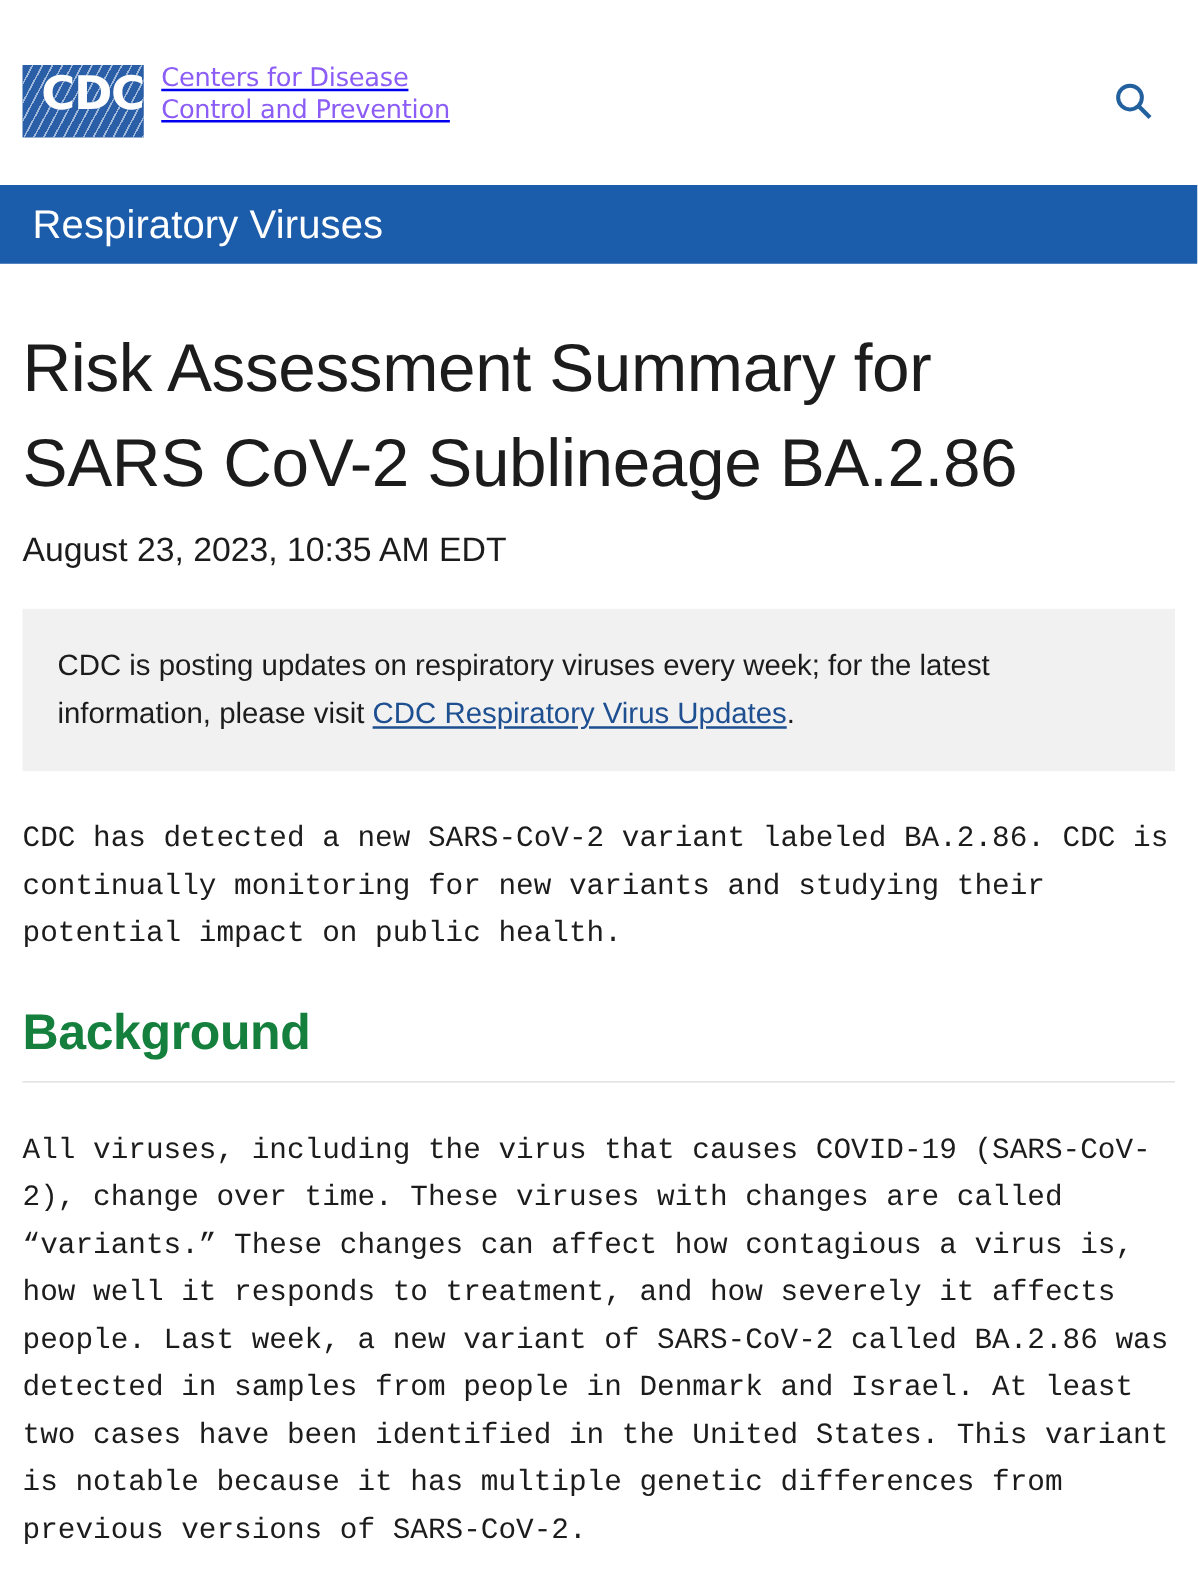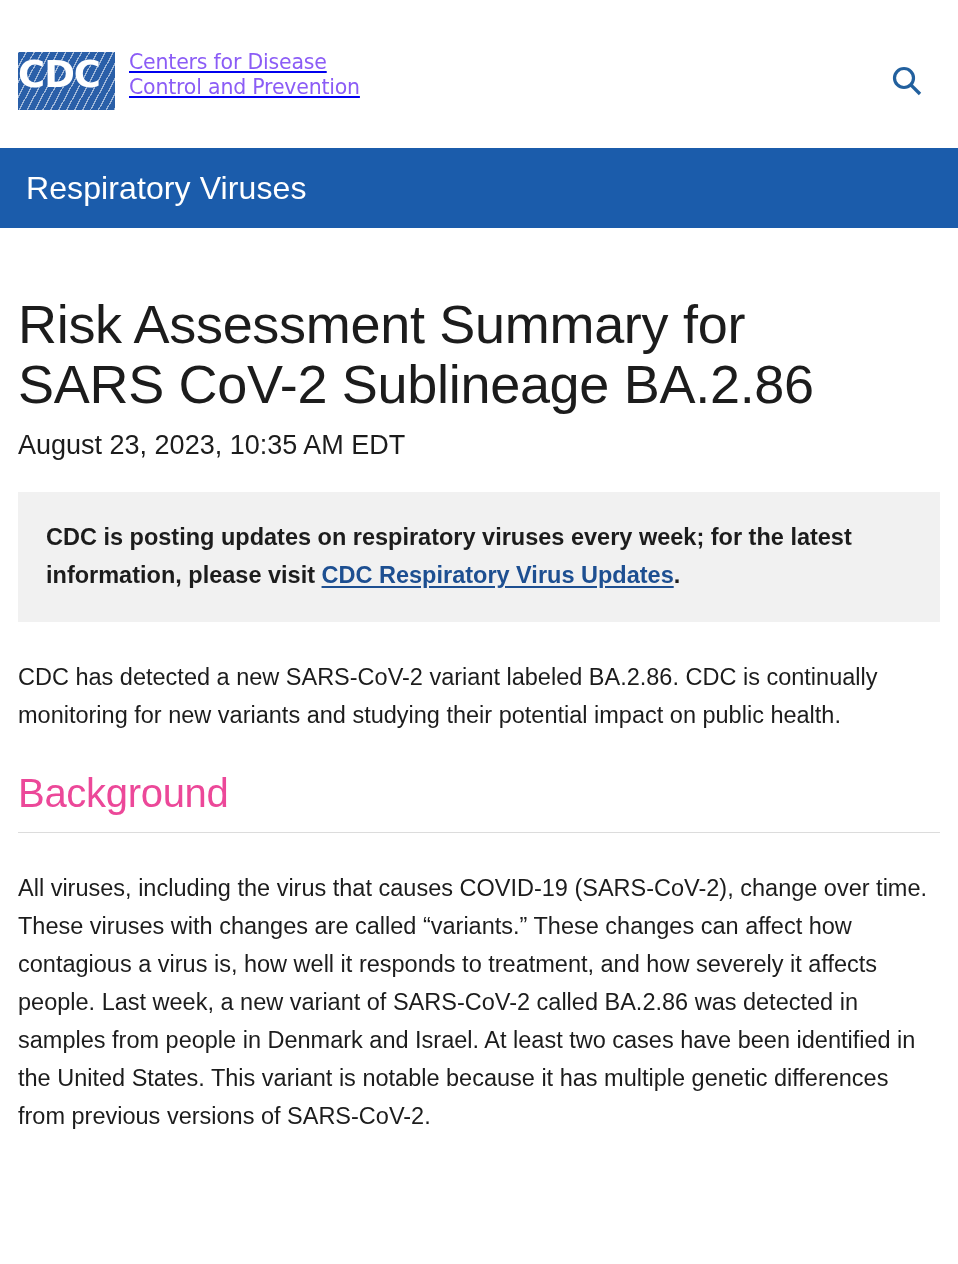--- a/index.html
+++ b/index.html
@@ -45,21 +45,21 @@
         -62deg,
         rgba(255,255,255,0.55) 0px,
         rgba(255,255,255,0.55) 1.3px,
         rgba(42,95,168,0) 1.3px,
         rgba(42,95,168,0) 7px);
   }
   .cdc-mark .cdc-letters {
     position: absolute;
     left: 0; right: 0;
     top: 3px;
-    text-align: left;
+    text-align: right;
     font-family: "DejaVu Sans", sans-serif;
     font-weight: 700;
     font-size: 37px;
     letter-spacing: -1px;
     color: #ffffff;
     line-height: 40px;
     text-shadow: 0 0 1px #2a5fa8;
   }
   .cdc-tagline {
     margin-left: 14px;
@@ -81,44 +81,44 @@
     background: transparent;
     padding: 0;
     cursor: pointer;
     display: flex;
     align-items: center;
     justify-content: center;
   }
 
   
   .section-banner {
-    height: 80px;
+    height: 63px;
     background: #1b5cab;
     display: flex;
     align-items: center;
     padding-left: 26px;
     box-sizing: border-box;
   }
   .section-banner-title {
     color: #ffffff;
     font-size: 32px;
     font-weight: 400;
     letter-spacing: 0.1px;
   }
 
   
   main.content {
     padding: 0 18px;
     box-sizing: border-box;
   }
   .page-title {
     margin: 0;
-    padding-top: 66px;
+    padding-top: 46px;
     font-size: 54px;
-    line-height: 60px;
+    line-height: 76px;
     font-weight: 400;
     color: #1c1c1c;
     letter-spacing: -0.3px;
     max-width: 860px;
   }
   .page-date {
     margin: 14px 0 0 0;
     font-size: 27px;
     line-height: 34px;
     font-weight: 400;
@@ -129,41 +129,41 @@
     margin-top: 30px;
     background: #f1f1f1;
     padding: 26px 28px 28px 28px;
     box-sizing: border-box;
   }
   .callout-text {
     margin: 0;
     font-size: 23.5px;
     line-height: 38px;
     color: #1c1c1c;
-    font-weight: bold;
   }
   .callout-link {
     color: #1d4f91;
     text-decoration: underline;
     text-underline-offset: 3px;
   }
 
   .body-paragraph {
     margin: 36px 0 0 0;
     font-size: 23.5px;
     line-height: 38px;
     color: #1c1c1c;
+    font-family: Liberation Mono, monospace;
   }
 
   .section-heading {
     margin: 34px 0 0 0;
     font-size: 40px;
     line-height: 50px;
-    font-weight: 400;
-    color: #ec4899;
+    font-weight: 700;
+    color: #15803d;
     letter-spacing: -0.3px;
   }
   .heading-rule {
     border: 0;
     border-top: 1px solid #dcdcdc;
     margin: 14px 0 0 0;
     height: 0;
   }
 </style>
 </head>

